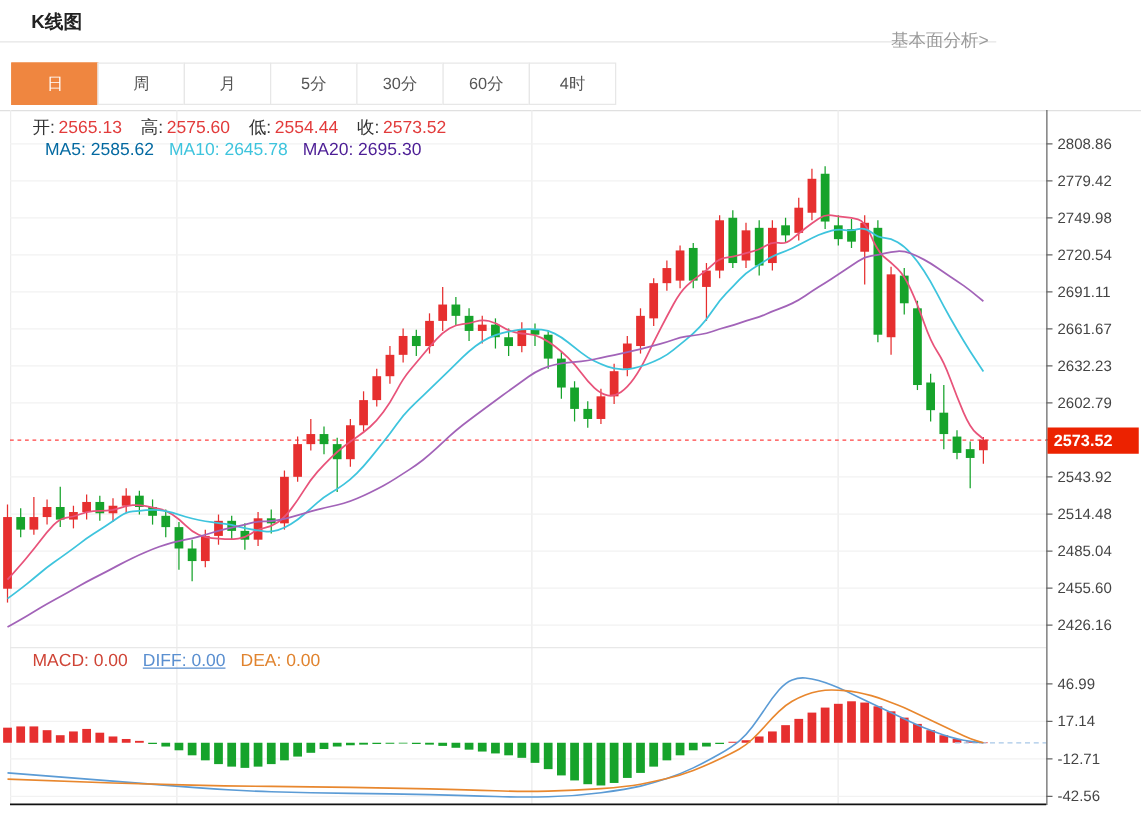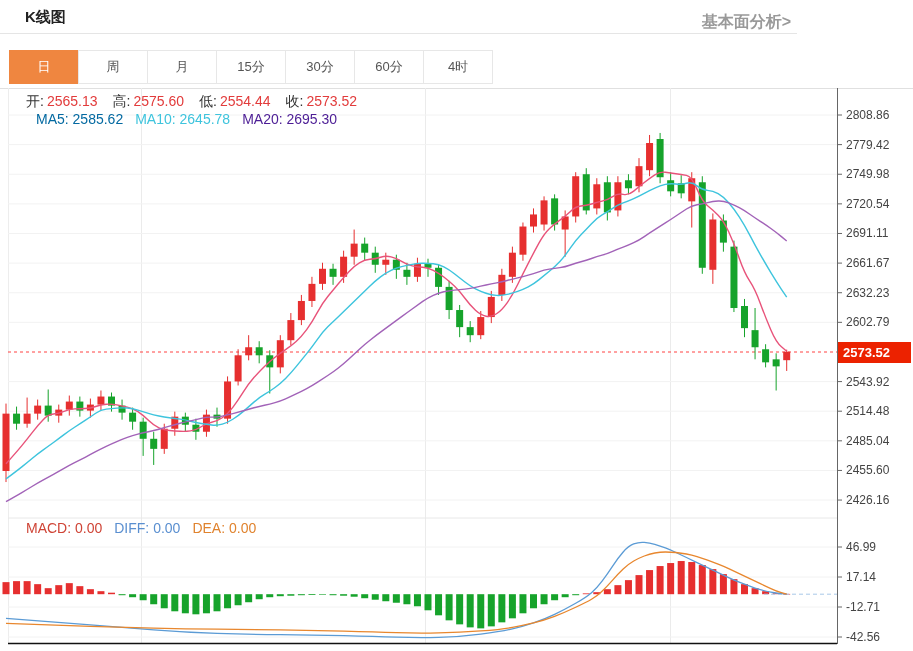--- a/index.html
+++ b/index.html
@@ -1,20 +1,20 @@
 <!DOCTYPE html>
 <html><head>
 <meta charset="utf-8">
 <style>
   html,body{margin:0;padding:0;background:#fff;}
   .page{position:relative;width:913px;height:651px;background:#fff;overflow:hidden;
         font-family:"Liberation Sans","DejaVu Sans",sans-serif;font-size:13px;color:#333;}
   .header{position:absolute;left:0;top:0;width:797px;height:33px;border-bottom:1px solid #e5e5e5;}
   .title{position:absolute;left:25px;top:8px;font-size:15px;font-weight:bold;color:#222;}
-  .fund-link{position:absolute;right:6px;top:12px;font-size:16px;color:#999;text-decoration:none;cursor:pointer;font-weight:bold;}
+  .fund-link{position:absolute;right:6px;top:24px;font-size:14px;color:#999;text-decoration:none;cursor:pointer;}
   .tabs{position:absolute;left:9px;top:50px;display:flex;}
   .tab{box-sizing:border-box;width:70px;height:34px;line-height:32px;text-align:center;
        border:1px solid #e7e7e7;margin-left:-1px;background:#fff;color:#555;font-size:13px;cursor:pointer;}
   .tab:first-child{margin-left:0;}
   .tab.active{color:#fff;font-weight:normal;}
   .chart{position:absolute;left:0;top:88px;width:913px;height:563px;}
   #chart-svg{position:absolute;left:0;top:0;font-family:"Liberation Sans","DejaVu Sans",sans-serif;}
   .legend-row{position:absolute;left:26px;white-space:nowrap;font-size:14px;}
   .legend-row span{margin-right:3px;}
   .legend-row .grp{margin-right:12px;}
@@ -28,21 +28,21 @@
 <div class="page">
   <div class="header">
     <span class="title">K线图</span>
     <a class="fund-link">基本面分析&gt;</a>
   </div>
 
   <div class="tabs" id="tabs">
       <div class="tab active" style="background: rgb(239, 134, 64); border-color: rgb(239, 134, 64);">日</div>
       <div class="tab">周</div>
       <div class="tab">月</div>
-      <div class="tab">15分</div>
+      <div class="tab">5分</div>
       <div class="tab">30分</div>
       <div class="tab">60分</div>
       <div class="tab">4时</div>
     </div>
 
   <div class="chart">
     <svg id="chart-svg" width="913" height="563" viewBox="0 0 913 563">
         <g>
           <line x1="0" y1="0.5" x2="913" y2="0.5" stroke="#e0e0e0"></line>
           <line x1="8.5" y1="0" x2="8.5" y2="556" stroke="#ededed"></line>
@@ -341,16 +341,16 @@
           <text x="846" y="493">17.14</text>
           <line x1="837" y1="519" x2="842" y2="519" stroke="#666"></line>
           <text x="846" y="523">-12.71</text>
           <line x1="837" y1="549" x2="842" y2="549" stroke="#666"></line>
           <text x="846" y="553">-42.56</text>
         </g>
         <line x1="8" y1="555.5" x2="837" y2="555.5" stroke="#111" stroke-width="1.5"></line>
       </svg>
     <div class="legend-row" id="ohlc-legend" style="top:5px"><span class="grp"><span class="ohlc-lab">开:</span><span style="color: rgb(226, 59, 59);">2565.13</span></span><span class="grp"><span class="ohlc-lab">高:</span><span style="color: rgb(226, 59, 59);">2575.60</span></span><span class="grp"><span class="ohlc-lab">低:</span><span style="color: rgb(226, 59, 59);">2554.44</span></span><span class="grp"><span class="ohlc-lab">收:</span><span style="color: rgb(226, 59, 59);">2573.52</span></span></div>
     <div class="legend-row" id="ma-legend" style="top:23px"><span class="grp" style="color: #0369a1; margin-left: 10px;">MA5: 2585.62</span><span class="grp" style="color: rgb(62, 196, 221);">MA10: 2645.78</span><span class="grp" style="color: #4c1d95;">MA20: 2695.30</span></div>
-    <div class="legend-row" id="macd-legend" style="top:432px"><span class="grp" style="color: rgb(207, 68, 54);">MACD: 0.00</span><span class="grp" style="color: rgb(90, 143, 208);">DIFF: 0.00</span><span class="grp" style="color: rgb(224, 131, 46);">DEA: 0.00</span></div>
+    <div class="legend-row" id="macd-legend" style="top:432px"><span class="grp" style="color: rgb(207, 68, 54);">MACD: 0.00</span><span class="grp" style="color: rgb(90, 143, 208); text-decoration: underline;">DIFF: 0.00</span><span class="grp" style="color: rgb(224, 131, 46);">DEA: 0.00</span></div>
     <div class="pricebox" id="pricebox" style="background: rgb(236, 34, 0);">2573.52</div>
   </div>
 </div>
 
 </body></html>

